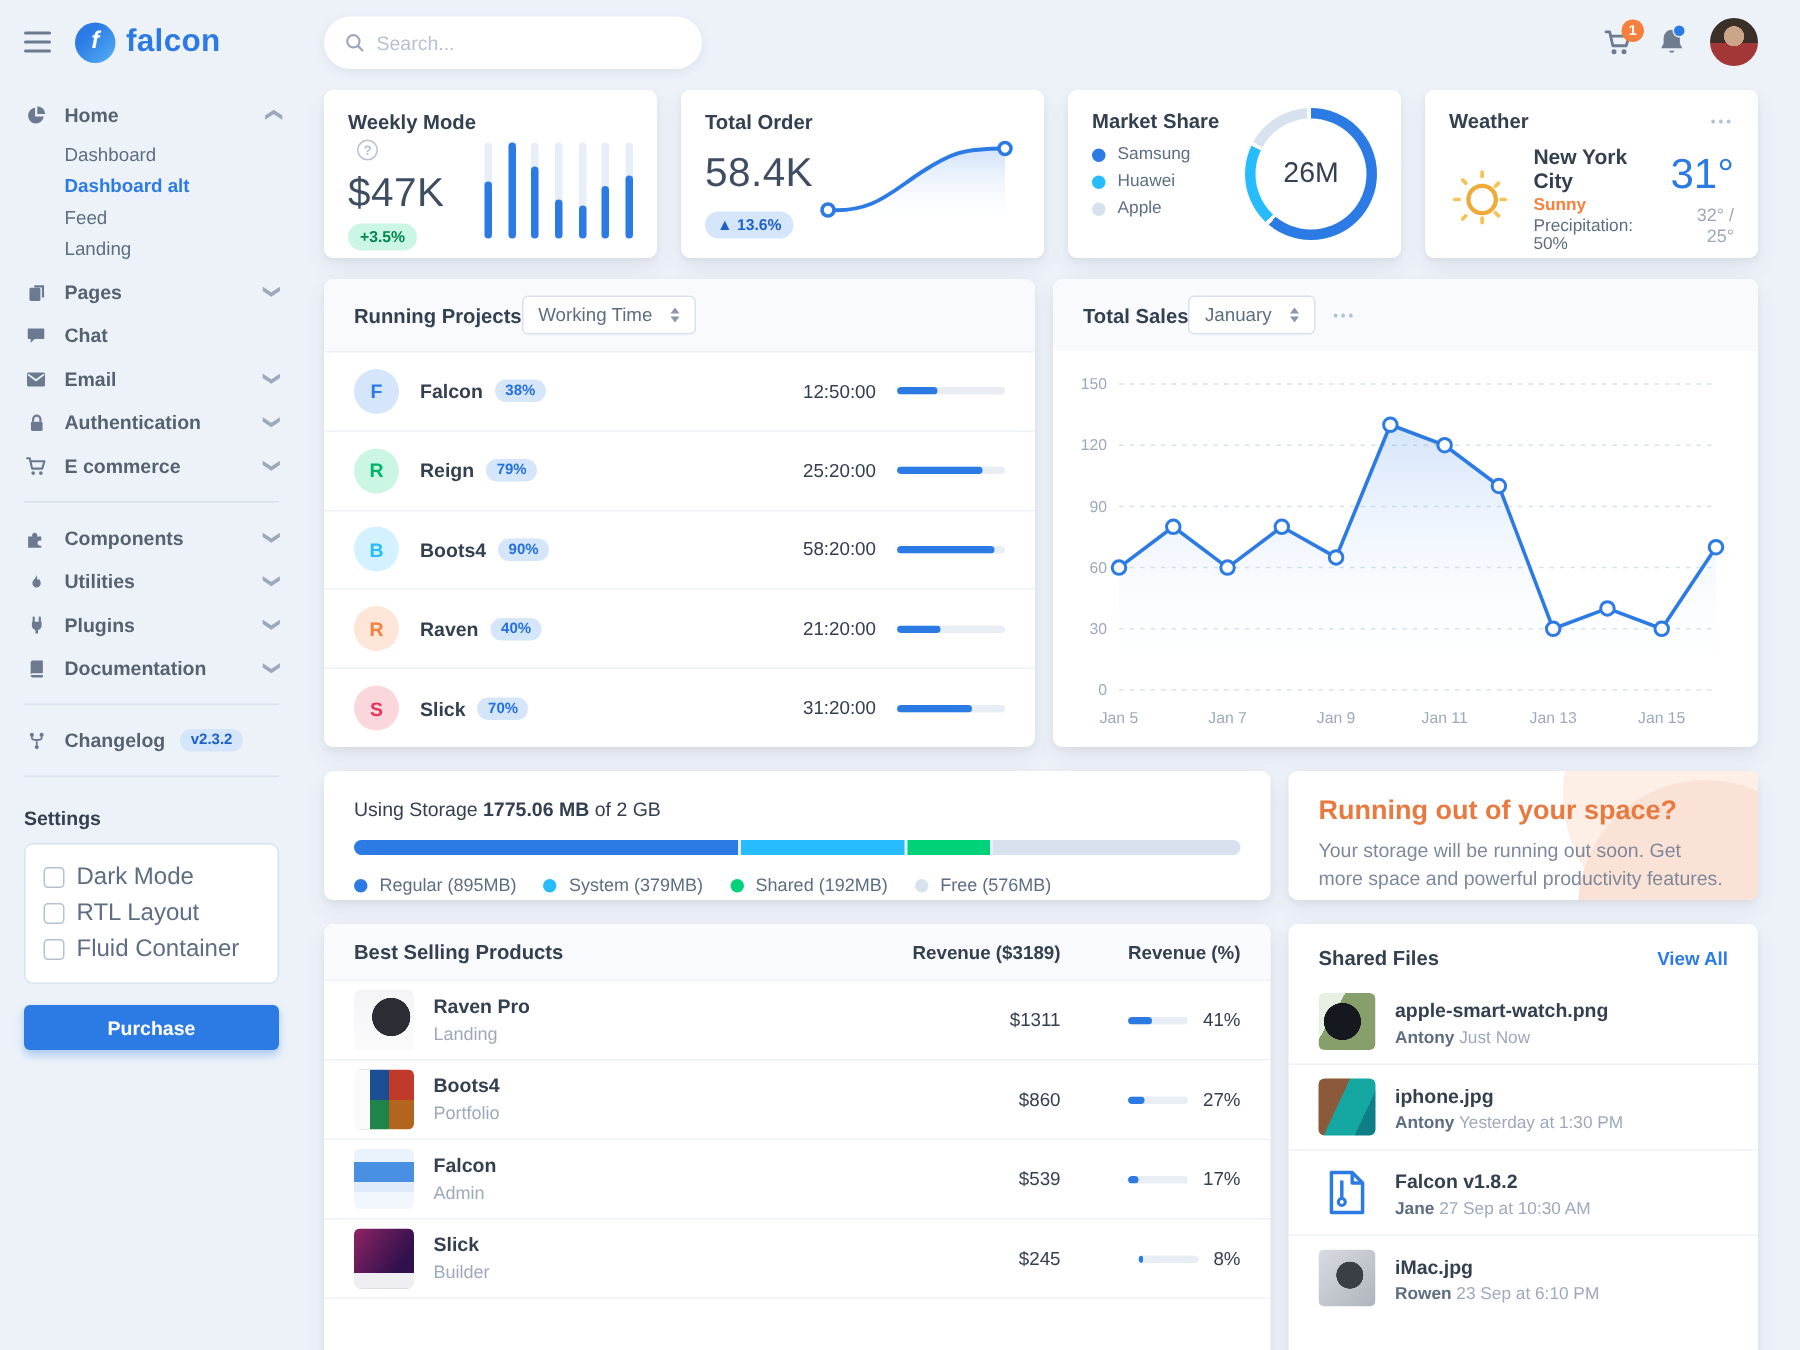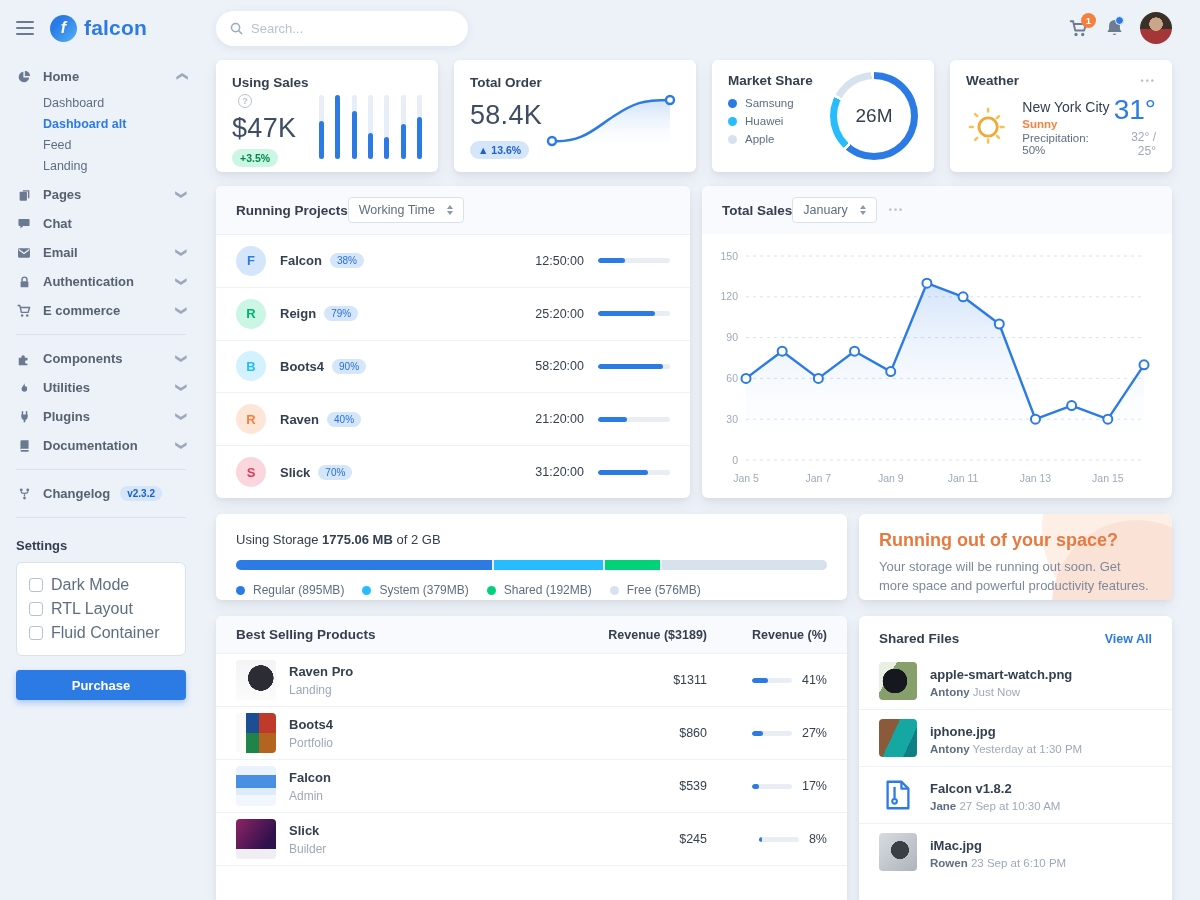--- a/index.html
+++ b/index.html
@@ -63,42 +63,42 @@
 .lg-row{display:flex;align-items:center;gap:8px;font-size:11.5px;color:#5e6e82}
 .dot{width:9px;height:9px;border-radius:50%}
 .donut-wrap{margin-left:auto;align-self:center;position:relative;width:88px;height:88px}
 .donut{width:88px;height:88px;border-radius:50%}
 .donut-hole{position:absolute;inset:7px;background:#fff;border-radius:50%;display:flex;align-items:center;justify-content:center;font-size:19px;color:#344050}
 .dots-menu{color:#b6c1d2;font-size:9px;letter-spacing:2px;cursor:pointer;font-weight:bold}
 .weather-card{flex-direction:column}
 .w-head{display:flex;justify-content:space-between;align-items:center}
 .w-body{display:flex;align-items:center;margin-top:8px}
 .w-mid{margin-left:12px}
-.w-city{font-size:14px;font-weight:400;color:#344050}
+.w-city{font-size:14px;font-weight:700;color:#344050}
 .w-cond{font-size:11.5px;font-weight:600;color:#f5823f;margin:3px 0 2px}
 .w-prec{font-size:11.5px;color:#5e6e82}
 .w-right{margin-left:auto;text-align:right}
 .w-temp{font-size:28px;color:#2c7be5;font-weight:500;line-height:1}
 .w-range{font-size:12px;color:#9da9bb;margin-top:6px}
 
 .row2{gap:12px;height:312px;margin-top:14px}
 .rp-card{width:474px;display:flex;flex-direction:column}
 .ts-card{flex:1;display:flex;flex-direction:column;min-width:0}
 .card-head{background:#f9fafd;border-radius:6px 6px 0 0;padding:11px 20px;display:flex;align-items:center;justify-content:flex-start}
 .sel{display:flex;align-items:center;gap:12px;background:#fff;border:1px solid #d8e2ef;border-radius:4px;padding:5px 10px;font-size:12.5px;color:#5e6e82;cursor:pointer}
 .sorter{display:inline-flex;flex-direction:column;gap:2px}
 .sorter b{width:0;height:0;border-left:3.5px solid transparent;border-right:3.5px solid transparent}
 .sorter b.up{border-bottom:4px solid #8a98ab}
 .sorter b.dn{border-top:4px solid #8a98ab}
 .head-right{display:flex;align-items:center;gap:12px}
 .proj-rows{flex:1;display:flex;flex-direction:column}
 .proj-row{flex:1;display:flex;align-items:center;padding:0 20px;border-top:1px solid #edf2f9}
 .avatar{width:30px;height:30px;border-radius:50%;display:flex;align-items:center;justify-content:center;font-size:13px;font-weight:bold}
 .proj-name{margin-left:14px;font-size:13px;font-weight:600;color:#344050;cursor:pointer}
-.pct-badge{margin-left:8px;background:#d5e5fa;color:#2570df;font-size:10px;font-weight:normal;padding:2px 7px;border-radius:10px}
+.pct-badge{margin-left:8px;background:#d5e5fa;color:#2570df;font-size:10px;font-weight:bold;padding:2px 7px;border-radius:10px}
 .proj-time{margin-left:auto;font-size:12.5px;color:#344050}
 .proj-bar{margin-left:14px;width:72px;height:5px;border-radius:3px;background:#e9eef5;overflow:hidden}
 .proj-bar i{display:block;height:100%;background:#2c7be5;border-radius:3px}
 .card-foot{background:#f9fafd;border-top:1px solid #edf2f9;border-radius:0 0 6px 6px;text-align:center;padding:10px;font-size:13px;font-weight:600;color:#2c7be5;cursor:pointer}
 .ts-chart{flex:1;padding:6px 8px 0 8px}
 .ts-chart svg{display:block}
 .ts-chart text{font-family:"Liberation Sans",sans-serif;font-size:10.5px;fill:#9da9bb}
 
 .row3{gap:12px;height:86px;margin-top:16px}
 .storage-card{width:631px;padding:18px 20px}
@@ -338,21 +338,21 @@
           </svg>
         <span class="bell-dot"></span>
       </div>
       <div class="avatar-top"></div>
     </div>
   </header>
 
   <section class="row row1">
     <div class="card">
       <div class="kpi-left">
-        <div><span class="c-title">Using Sales</span><span class="help-circ">?</span></div>
+        <div><span class="c-title">Weekly Mode</span><span class="help-circ">?</span></div>
         <div class="kpi-val">$47K</div>
         <span class="badge success">+3.5%</span>
       </div>
       <div class="bars" id="weeklyBars">
           <span class="bar-track">
             <span class="bar-fill" style="height:60%"></span>
           </span>
           <span class="bar-track">
             <span class="bar-fill" style="height:100%"></span>
           </span>

